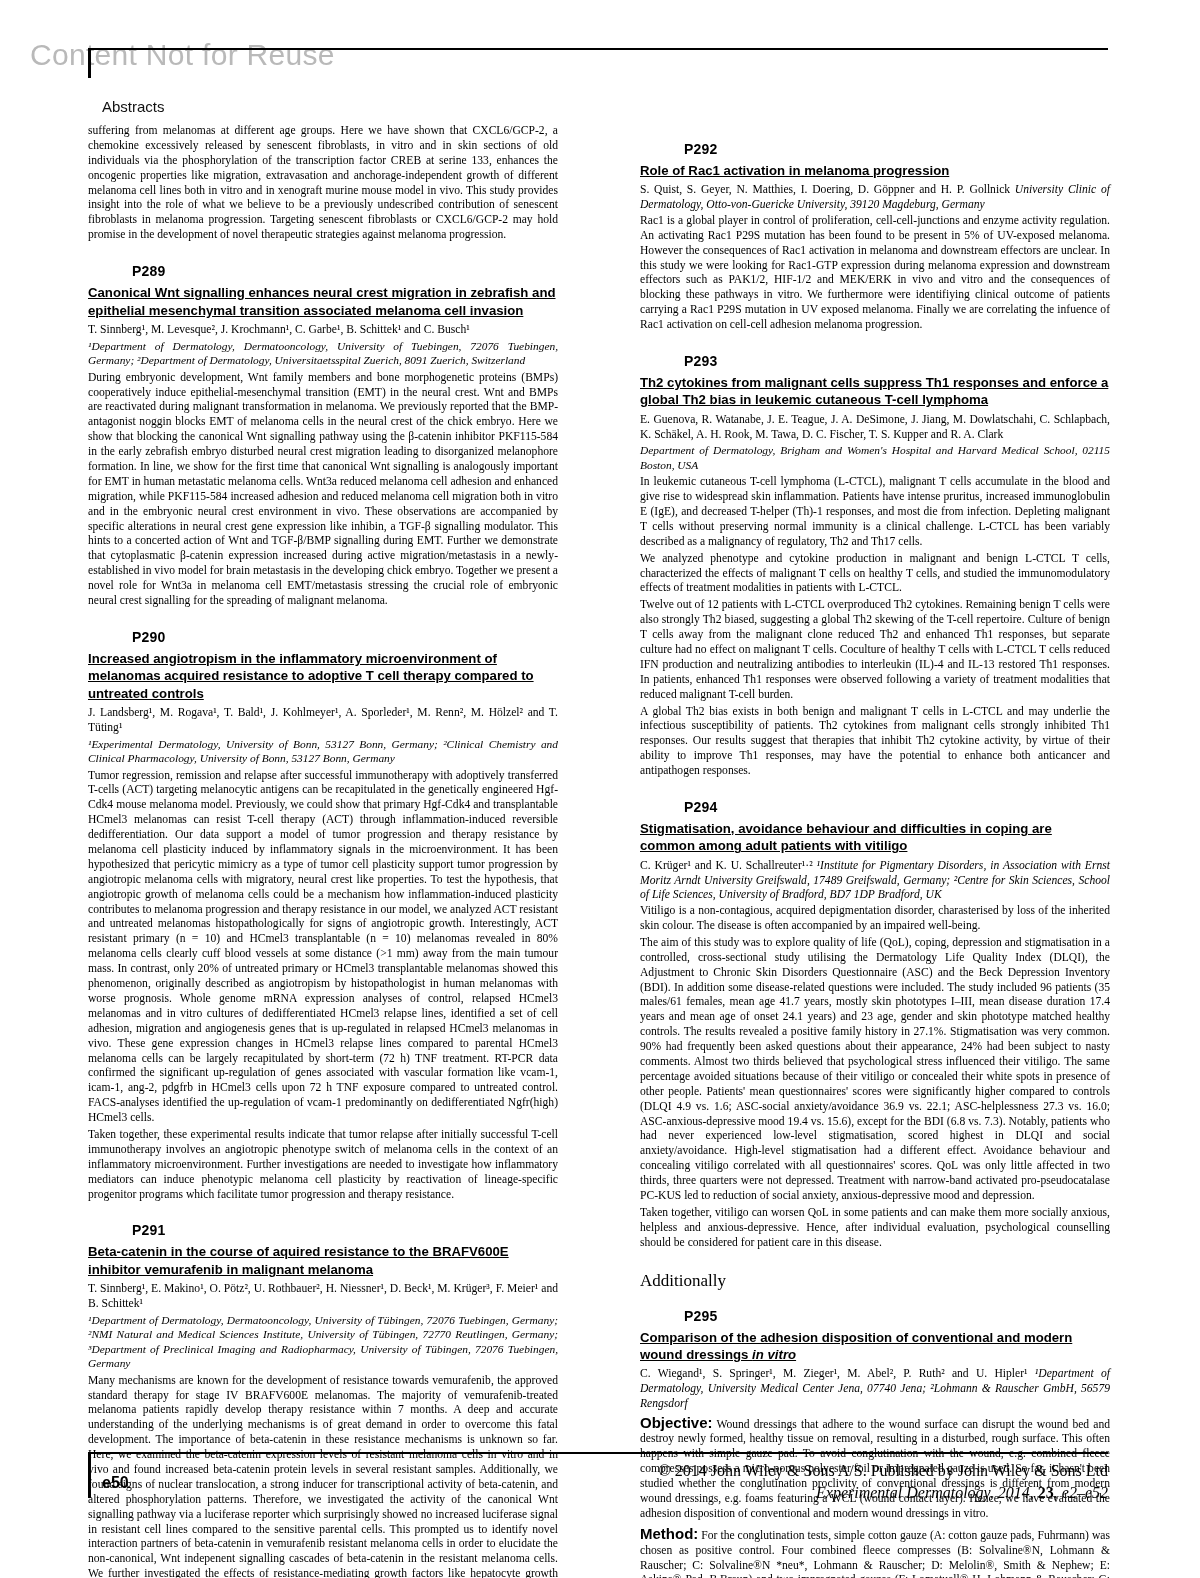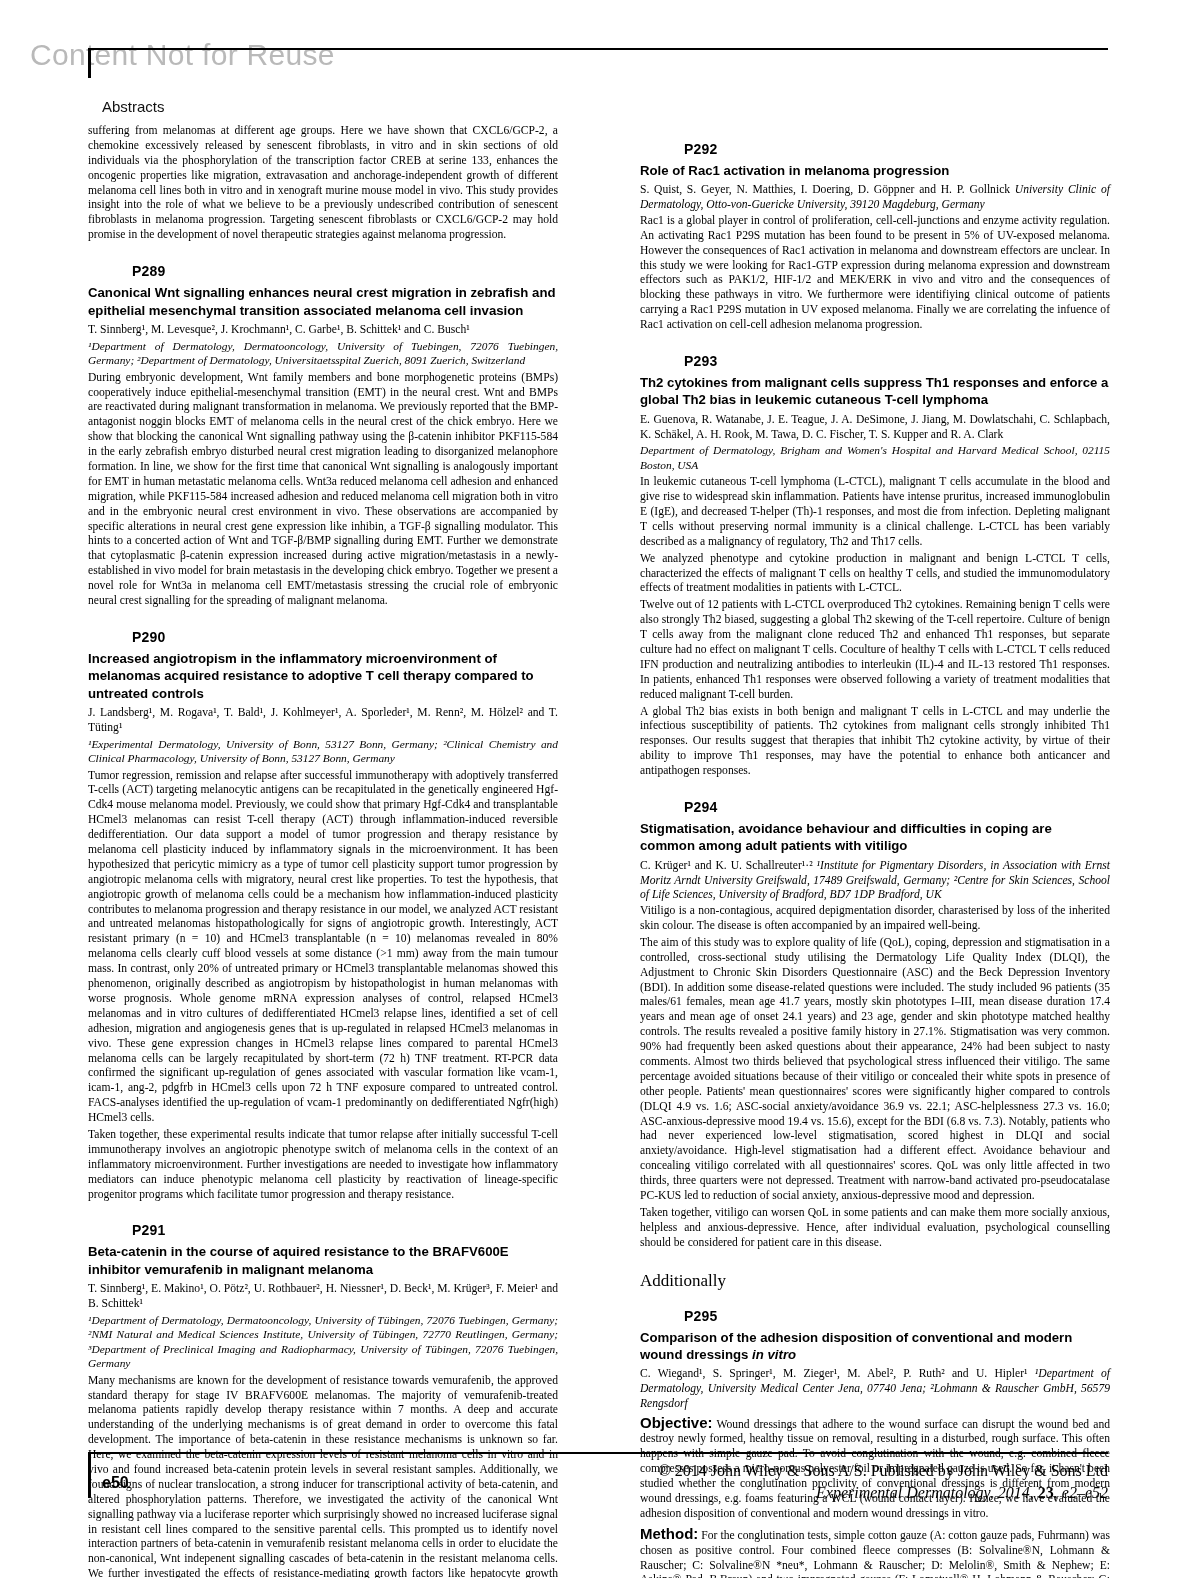--- a/index.html
+++ b/index.html
@@ -64,20 +64,21 @@
     margin:17px 0 5px 0;
     letter-spacing:0.2px;
     padding-left:44px;
   }
   .abs-title{
     font-family:"Liberation Sans", sans-serif;
     font-size:13.2px;
     font-weight:700;
     line-height:1.32;
     margin:0 0 4px 0;
+    text-decoration:underline;
   }
   .abs-authors{
     font-size:11.6px;
     line-height:1.27;
     margin:0 0 1px 0;
     text-align:justify;
   }
   .abs-affil{
     font-size:11.4px;
     font-style:italic;

